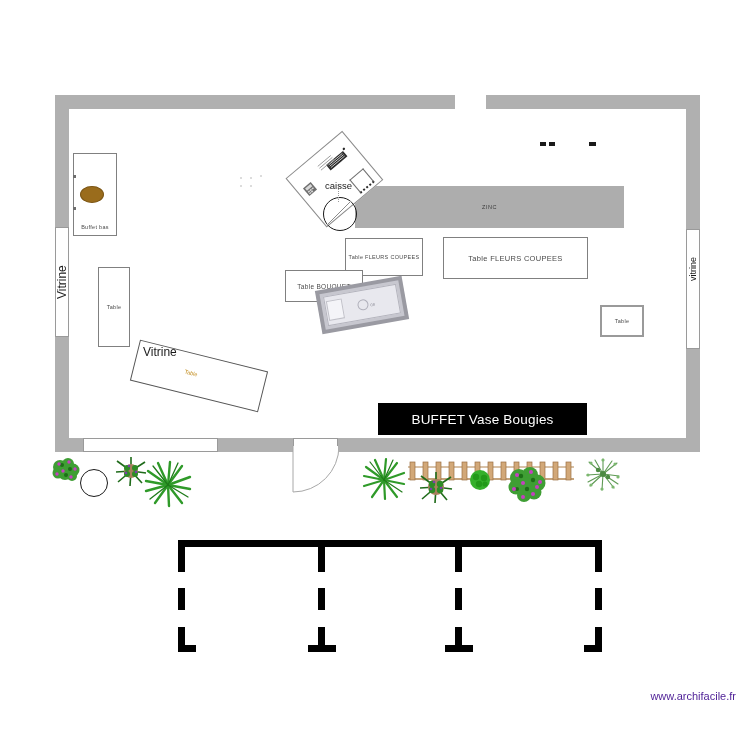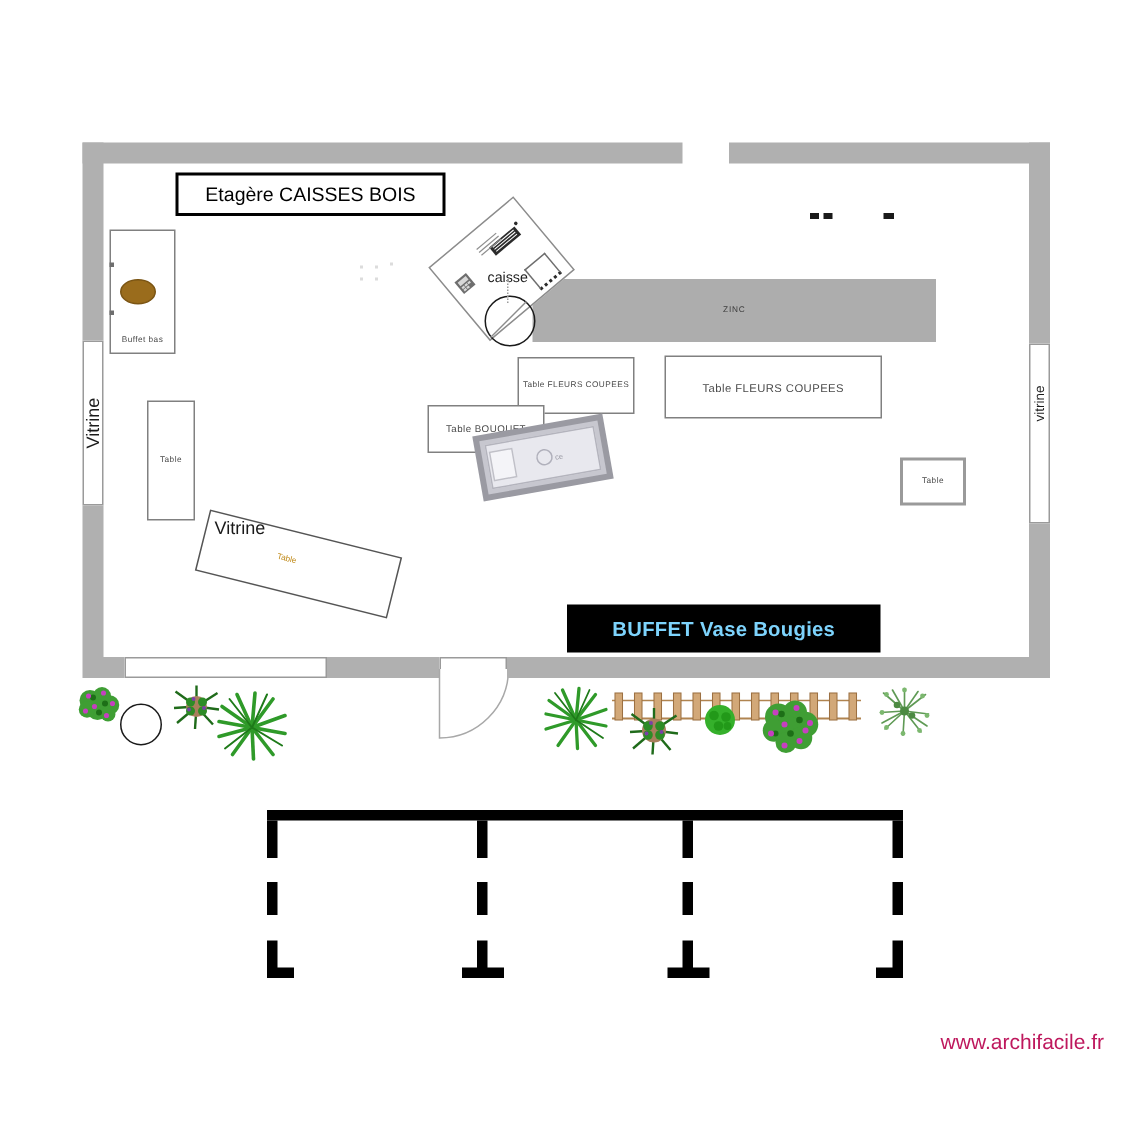--- a/index.html
+++ b/index.html
@@ -26,23 +26,23 @@
     font-size:5.5px;color:#4a4a4a;letter-spacing:.3px;
     text-align:center;
   }
   .fbox.grey2{border:2px solid #9a9a9a;}
   .label-big{
     background:#ffffff;border:2px solid #000;
     display:flex;align-items:center;justify-content:center;
     font-size:13px;color:#000;font-weight:normal;
   }
   .label-black{
-    background:#000000;color:#7dd3fc;
+    background:#000000;color:#ffffff;
     display:flex;align-items:center;justify-content:center;
-    font-size:13.5px;font-weight:bold;letter-spacing:.2px;
+    font-size:13.5px;font-weight:normal;letter-spacing:.2px;
   }
   .zinc{
     background:#adadad;
     display:flex;align-items:center;justify-content:center;
     font-size:5.5px;color:#3c3c3c;letter-spacing:.5px;
   }
   .vert-label{
     writing-mode:vertical-rl;transform:rotate(180deg);
     font-size:12px;color:#1a1a1a;
     display:flex;align-items:center;justify-content:center;
@@ -58,21 +58,21 @@
     position:absolute;border-radius:50%;
     background:#9a6c1c;border:1px solid #7b5514;
   }
   .circ{
     position:absolute;border-radius:50%;
     border:1.5px solid #1a1a1a;background:transparent;
   }
 
   .watermark{
     position:absolute;right:14px;bottom:48px;
-    font-size:14px;color:#be185d;
+    font-size:11px;color:#4c1d95;
   }
 
   
   .blk{position:absolute;background:#000;}
 
   svg{display:block;overflow:visible;}
   .np{pointer-events:none;}
 </style>
 </head>
 <body>
@@ -102,21 +102,20 @@
   <div class="abs wall" style="left:218px;top:438px;width:75px;height:14px;"></div>
 
   <div class="abs" style="left:293px;top:438px;width:45px;height:14px;background:#ffffff;border:1px solid #9a9a9a;"></div>
   <div class="abs np" style="left:293px;top:446px;width:48px;height:48px;">
     <svg width="48" height="48" viewBox="0 0 48 48">
       <path d="M0 0 L0 46 A46 46 0 0 0 46 0" fill="#ffffff" stroke="#a8a8a8" stroke-width="1"></path>
     </svg>
   </div>
   <div class="abs wall" style="left:338px;top:438px;width:362px;height:14px;"></div>
 
-  <div class="abs label-big" style="left:117px;top:115px;width:180px;height:29px;">Etagère CAISSES BOIS</div>
 
 
   <div class="abs" style="left:540px;top:142px;width:6px;height:4px;background:#1a1a1a;"></div>
   <div class="abs" style="left:549px;top:142px;width:6px;height:4px;background:#1a1a1a;"></div>
   <div class="abs" style="left:589px;top:142px;width:7px;height:4px;background:#1a1a1a;"></div>
 
   <div class="abs label-black" style="left:378px;top:403px;width:209px;height:32px;">BUFFET Vase Bougies</div>
 
   <div class="abs fbox" style="left:73px;top:153px;width:44px;height:83px;align-items:flex-end;padding-bottom:5px;">
     <span>Buffet bas</span>

